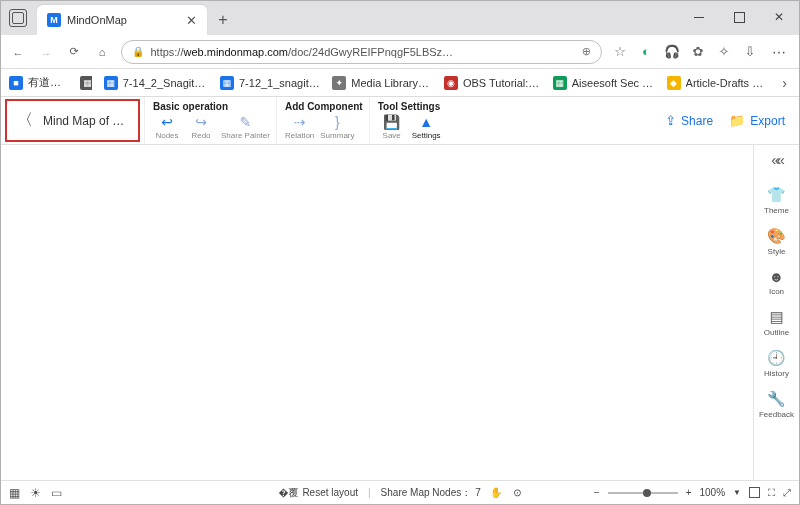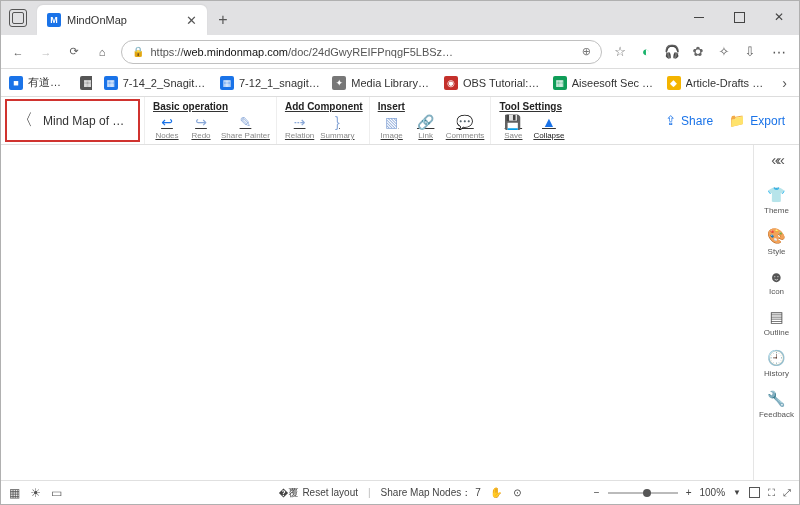--- a/index.html
+++ b/index.html
@@ -38,21 +38,21 @@
   .bookmarks { height: 28px; background:#fff; display:flex; align-items:center; padding:0 8px; gap:12px; border-bottom:1px solid #ddd; overflow:hidden; }
   .bm { display:flex; align-items:center; gap:5px; font-size:11px; color:#333; white-space:nowrap; cursor:pointer; max-width:120px; overflow:hidden; text-overflow:ellipsis; }
   .bm-ico { width:14px; height:14px; border-radius:2px; flex:none; display:flex; align-items:center; justify-content:center; font-size:9px; color:#fff; }
   .bm-overflow { margin-left:auto; color:#555; cursor:pointer; font-size:14px; padding:0 4px;}
 
   
   .app-toolbar { display:flex; height:48px; border-bottom:1px solid #e0e0e0; align-items:stretch; }
   .back-pane { width:135px; display:flex; align-items:center; gap:10px; padding:0 10px; border:2px solid #d0332f; margin:2px 4px 2px 4px; }
   .back-chevron { font-size:16px; color:#333; cursor:pointer; }
   .doc-title { font-size:12px; color:#333; white-space:nowrap; overflow:hidden; text-overflow:ellipsis; }
-  .tgroup { border-left:1px solid #eee; padding:4px 6px 0 8px; display:flex; flex-direction:column;text-decoration:underline; }
+  .tgroup { border-left:1px solid #eee; padding:4px 6px 0 8px; display:flex; flex-direction:column; }
   .tgroup-label { font-size:10px; font-weight:600; color:#222; margin-bottom:2px; }
   .trow { display:flex; gap:6px; }
   .tbtn { display:flex; flex-direction:column; align-items:center; gap:1px; cursor:pointer; min-width:28px; color:#8aa8d8; }
   .tbtn .ico { font-size:14px; height:16px; line-height:16px; }
   .tbtn .lbl { font-size:8px; color:#888; white-space:nowrap; }
   .tbtn.primary .ico { color:#1a73e8; }
   .tbtn.strong .lbl { color:#222; font-weight:500; }
   .toolbar-right { margin-left:auto; display:flex; align-items:center; gap:16px; padding-right:14px; }
   .tr-btn { display:flex; align-items:center; gap:5px; color:#1a73e8; font-size:12px; cursor:pointer; }
   .tr-btn .ico { font-size:13px; }
@@ -187,46 +187,29 @@
             <div class="ico">⇢</div>
             <div class="lbl">Relation</div>
           </div>
           <div class="tbtn">
             <div class="ico">}</div>
             <div class="lbl">Summary</div>
           </div>
         </div>
       </div>
       <div class="tgroup">
-        <div class="tgroup-label">Insert</div>
-        <div class="trow">
-          <div class="tbtn">
-            <div class="ico">▧</div>
-            <div class="lbl">Image</div>
-          </div>
-          <div class="tbtn">
-            <div class="ico">🔗</div>
-            <div class="lbl">Link</div>
-          </div>
-          <div class="tbtn">
-            <div class="ico">💬</div>
-            <div class="lbl">Comments</div>
-          </div>
-        </div>
-      </div>
-      <div class="tgroup">
         <div class="tgroup-label">Tool Settings</div>
         <div class="trow">
           <div class="tbtn">
             <div class="ico">💾</div>
             <div class="lbl">Save</div>
           </div>
           <div class="tbtn primary strong">
             <div class="ico">▲</div>
-            <div class="lbl">Collapse</div>
+            <div class="lbl">Settings</div>
           </div>
         </div>
       </div>
     </div>
   <div class="toolbar-right">
     <div class="tr-btn">
       <span class="ico">⇪</span>
       <span>Share</span>
     </div>
     <div class="tr-btn">

